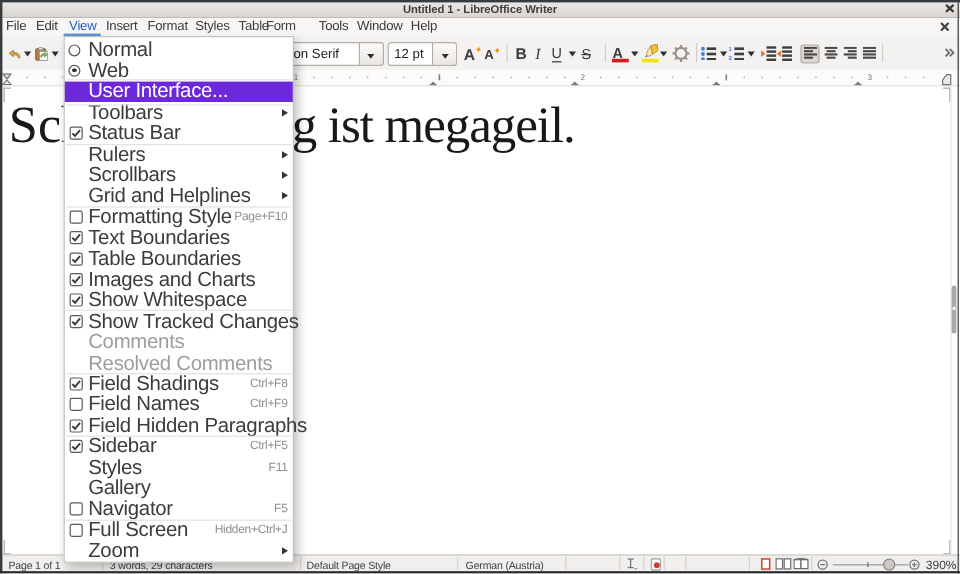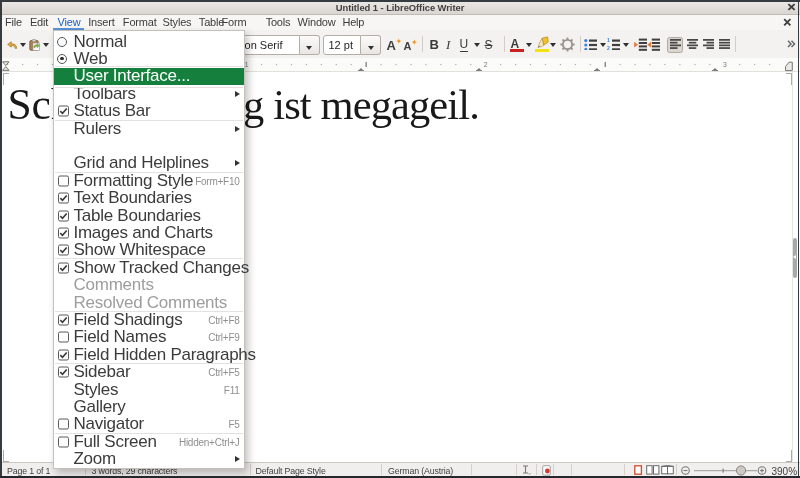--- a/index.html
+++ b/index.html
@@ -21,21 +21,21 @@
 #ruler{left:0;top:58px;width:800px;height:13px;background:#fbfbfa;border-bottom:1px solid #e3e0dc}
 
 #sb{left:0;top:461.5px;width:800px;height:15px;background:#f1efed;border-top:1px solid #ccc7c1}
 .st{top:465.6px;font-size:8.8px;letter-spacing:-0.15px;color:#3f3f3f}
 .ssep{top:464px;width:1px;height:11px;background:#d5d0ca}
 
 .wb{background:#363b40;z-index:50}
 
 #menu{position:absolute;left:53.3px;top:30px;width:191.8px;height:439px;background:#fff;border:1px solid #c6c0ba;box-sizing:border-box;box-shadow:3px 4px 8px rgba(0,0,0,0.25);z-index:40}
 .r{position:absolute;left:0;width:100%;height:17.4px}
-.r.sel{background:#15803d}
+.r.sel{background:#6d28d9}
 .lb{position:absolute;left:19.2px;top:50%;transform:translateY(-50%);font-size:17px;letter-spacing:-0.25px;color:#3c3c3c;white-space:nowrap}
 .lb.w{color:#fff}
 .lb.d{color:#9d9d9d}
 .sc{position:absolute;right:4.5px;top:50%;transform:translateY(-50%);font-size:10px;letter-spacing:-0.25px;color:#8f8f8f}
 .ar{position:absolute;right:4.5px;top:50%;transform:translateY(-50%);width:0;height:0;border-left:5px solid #333;border-top:3.6px solid transparent;border-bottom:3.6px solid transparent}
 .cb{position:absolute;left:3.5px;top:50%;transform:translateY(-50%);width:11px;height:11px;box-sizing:border-box;border:1.2px solid #5a5a5a;border-radius:2px;background:#fdfdfd}
 .cb svg{position:absolute;left:-1px;top:-1px}
 .ra{position:absolute;left:3px;top:50%;transform:translateY(-50%);width:10px;height:10px;box-sizing:border-box;border:1.3px solid #555;border-radius:50%;background:#fdfdfd}
 .rd{position:absolute;left:2.2px;top:2.2px;width:3.2px;height:3.2px;border-radius:50%;background:#2e2e2e}
 .ms{position:absolute;left:1px;width:calc(100% - 2px);height:1px;background:#e4e1de}
@@ -323,28 +323,32 @@
           <svg width="11" height="11" viewBox="0 0 11 11">
             <path d="M2.3 5.6 L4.5 7.8 L8.7 2.9" fill="none" stroke="#3a3a3a" stroke-width="1.6"></path>
           </svg>
         </span>
         <span class="lb">Status Bar</span>
       </div>
       <div class="r" style="top:89.0px">
         <span class="lb">Rulers</span>
         <span class="ar"></span>
       </div>
+      <div class="r" style="top:106.4px">
+        <span class="lb">Scrollbars</span>
+        <span class="ar"></span>
+      </div>
       <div class="r" style="top:123.8px">
         <span class="lb">Grid and Helplines</span>
         <span class="ar"></span>
       </div>
       <div class="r" style="top:141.2px">
         <span class="cb"></span>
         <span class="lb">Formatting Style</span>
-        <span class="sc">Form+F10</span>
+        <span class="sc">Page+F10</span>
       </div>
       <div class="r" style="top:158.6px">
         <span class="cb">
           <svg width="11" height="11" viewBox="0 0 11 11">
             <path d="M2.3 5.6 L4.5 7.8 L8.7 2.9" fill="none" stroke="#3a3a3a" stroke-width="1.6"></path>
           </svg>
         </span>
         <span class="lb">Text Boundaries</span>
       </div>
       <div class="r" style="top:176.0px">

